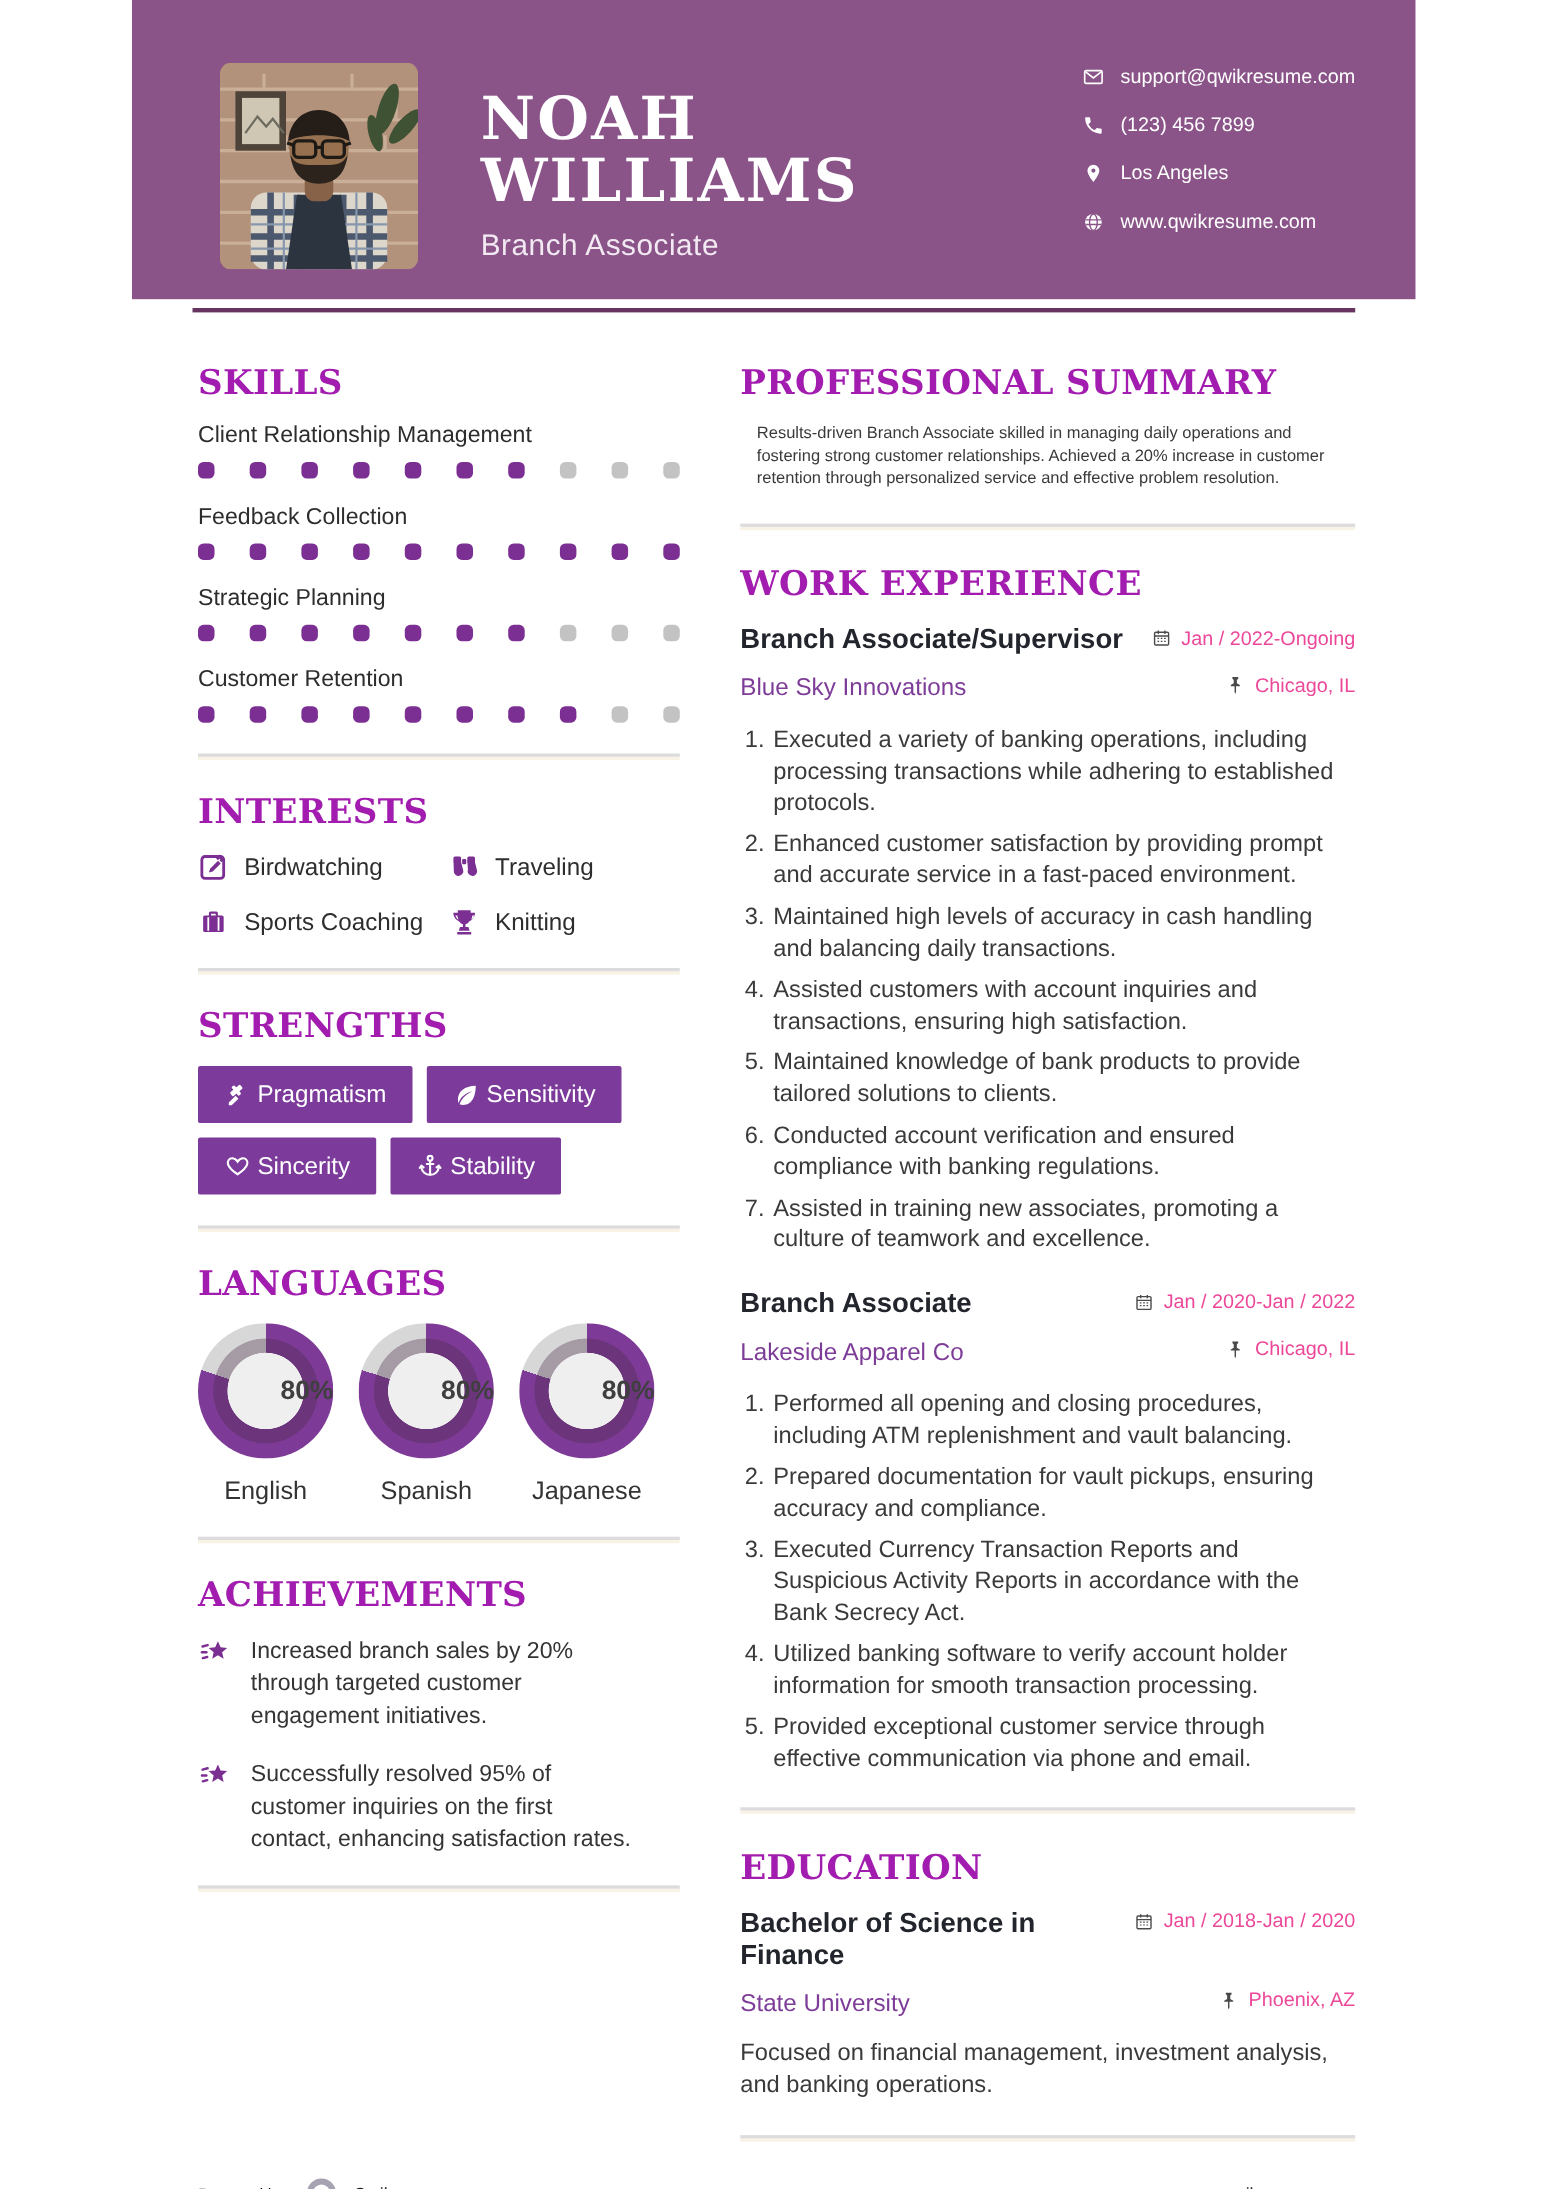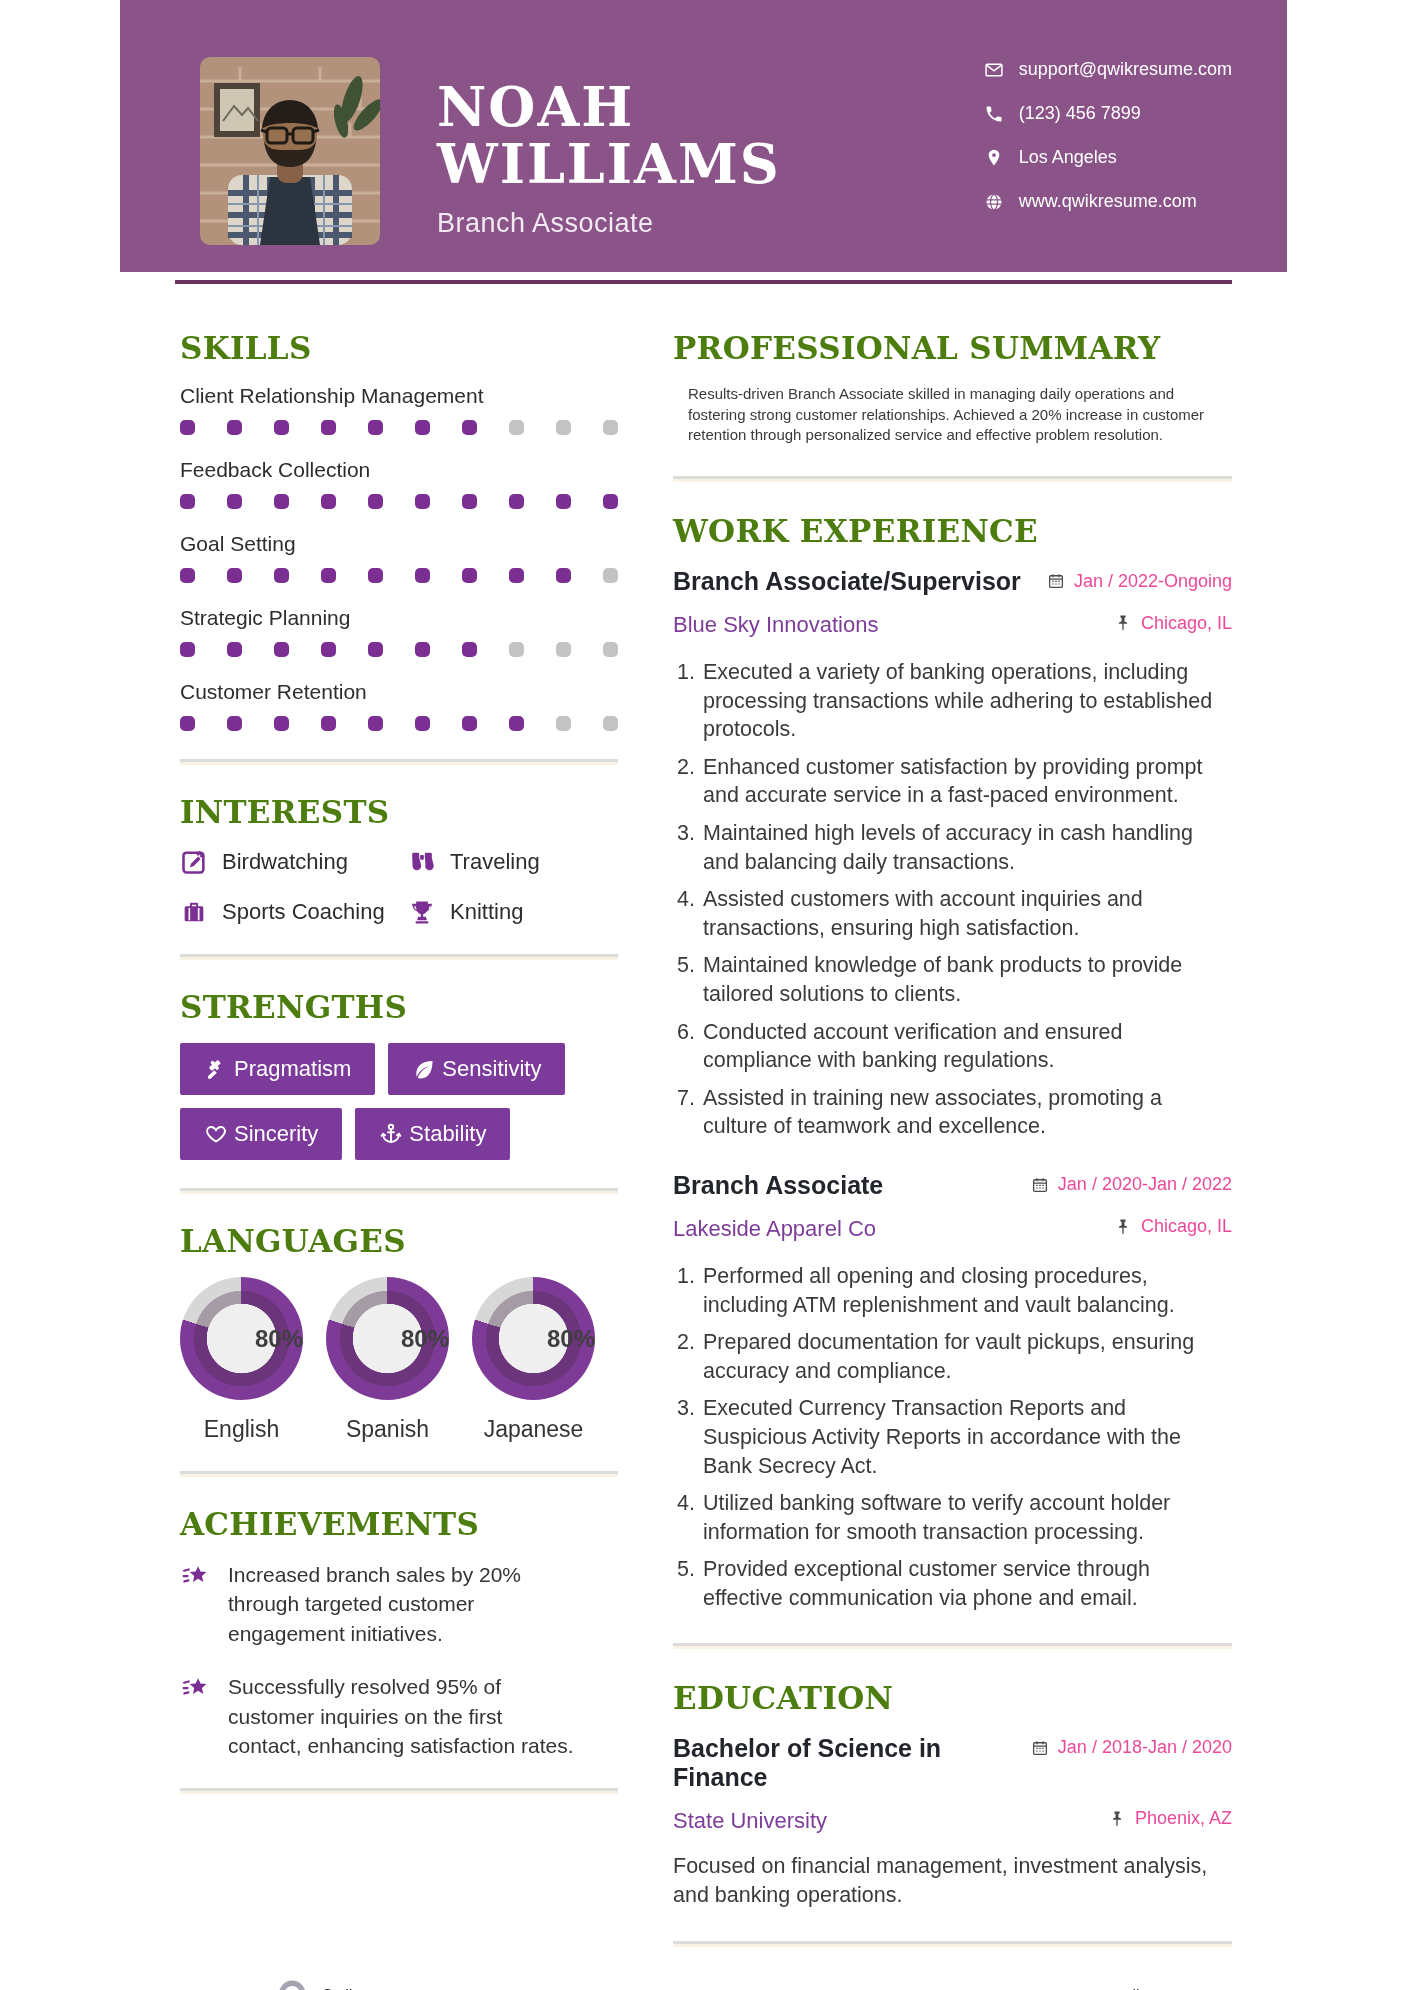--- a/index.html
+++ b/index.html
@@ -22,21 +22,21 @@
   .contact-row svg { width:20px; height:20px; flex:none; }
 
   .header-rule { height:4px; background:#66345f; margin:8px 55px 0 55px; flex:none; }
 
   
   .content { display:flex; padding:46px 55px 0 60px; flex:1 0 auto; align-items:flex-start; }
   .col-left { width:438px; flex:none; }
   .col-right { flex:1; margin-left:55px; min-width:0; }
 
   h2.sec { font-family:"DejaVu Serif","Liberation Serif",serif; font-weight:bold;
-           font-size:31px; color:#4d7c0f; letter-spacing:.3px; margin-bottom:18px; }
+           font-size:31px; color:#a21caf; letter-spacing:.3px; margin-bottom:18px; }
 
   .divider { height:3px; background:#dcdcdc; box-shadow:0 3px 0 #f8f3e5; }
   .col-left .divider { margin:28px 0 32px; }
   .col-right .divider { margin:30px 0 34px; }
 
   
   .skill { margin-bottom:23px; }
   .skill-label { font-size:21px; color:#2d2d2d; margin-bottom:12px; }
   .dots { display:flex; gap:32px; }
   .dot { width:15px; height:15px; border-radius:5px; background:#c3c3c3; flex:none; }
@@ -199,35 +199,20 @@
             <span class="dot on"></span>
             <span class="dot on"></span>
             <span class="dot on"></span>
             <span class="dot on"></span>
             <span class="dot on"></span>
             <span class="dot on"></span>
             <span class="dot on"></span>
           </div>
       </div>
       <div class="skill">
-        <div class="skill-label">Goal Setting</div>
-        <div class="dots">
-            <span class="dot on"></span>
-            <span class="dot on"></span>
-            <span class="dot on"></span>
-            <span class="dot on"></span>
-            <span class="dot on"></span>
-            <span class="dot on"></span>
-            <span class="dot on"></span>
-            <span class="dot on"></span>
-            <span class="dot on"></span>
-            <span class="dot"></span>
-          </div>
-      </div>
-      <div class="skill">
         <div class="skill-label">Strategic Planning</div>
         <div class="dots">
             <span class="dot on"></span>
             <span class="dot on"></span>
             <span class="dot on"></span>
             <span class="dot on"></span>
             <span class="dot on"></span>
             <span class="dot on"></span>
             <span class="dot on"></span>
             <span class="dot"></span>

